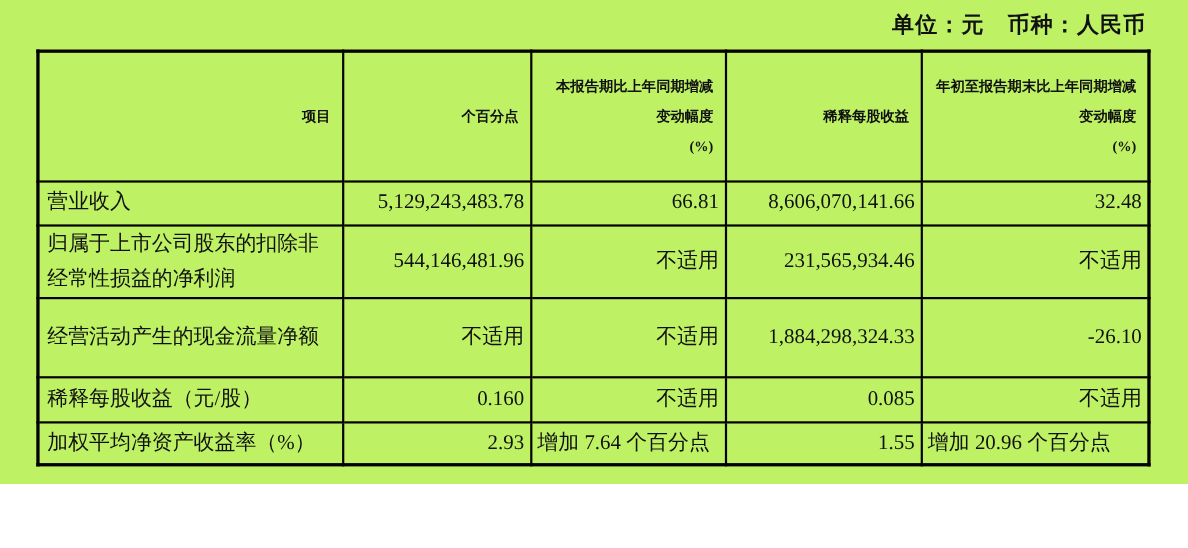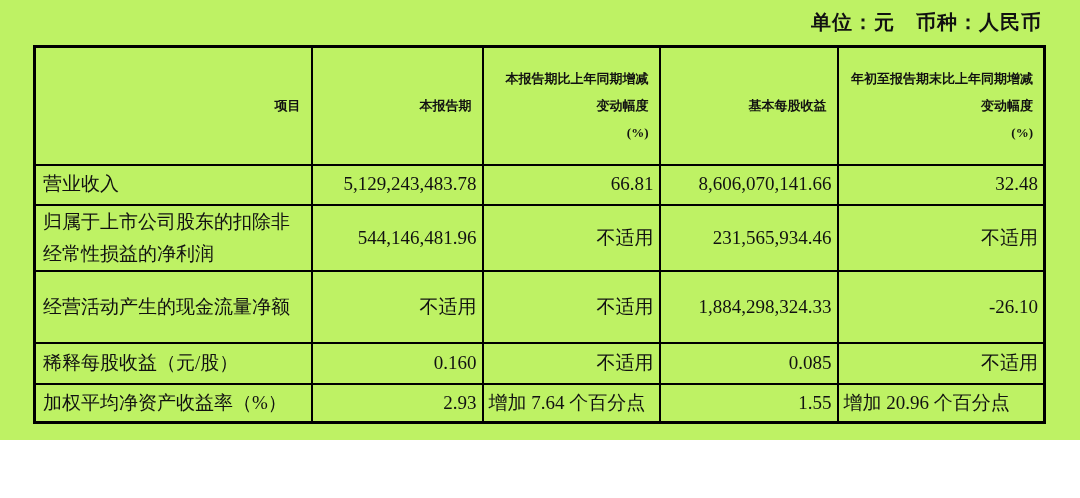--- a/index.html
+++ b/index.html
@@ -92,24 +92,24 @@
     <colgroup>
       <col class="c1">
         <col class="c2">
         <col class="c3">
         <col class="c4">
         <col class="c5">
     </colgroup>
     <thead>
       <tr>
         <th>项目</th>
-        <th>本报告期</th>
+        <th>个百分点</th>
         <th>本报告期比上年同期增减变动幅度
 (%)</th>
-        <th>基本每股收益</th>
+        <th>稀释每股收益</th>
         <th>年初至报告期末比上年同期增减变动幅度
 (%)</th>
       </tr>
     </thead>
     <tbody>
       <tr>
         <td class="label">营业收入</td>
         <td class="num">5,129,243,483.78</td>
         <td class="num">66.81</td>
         <td class="num">8,606,070,141.66</td>

